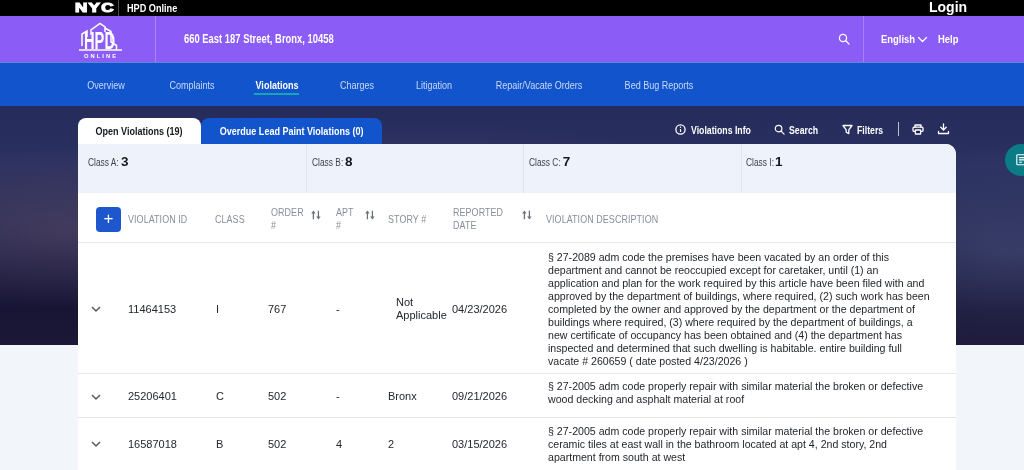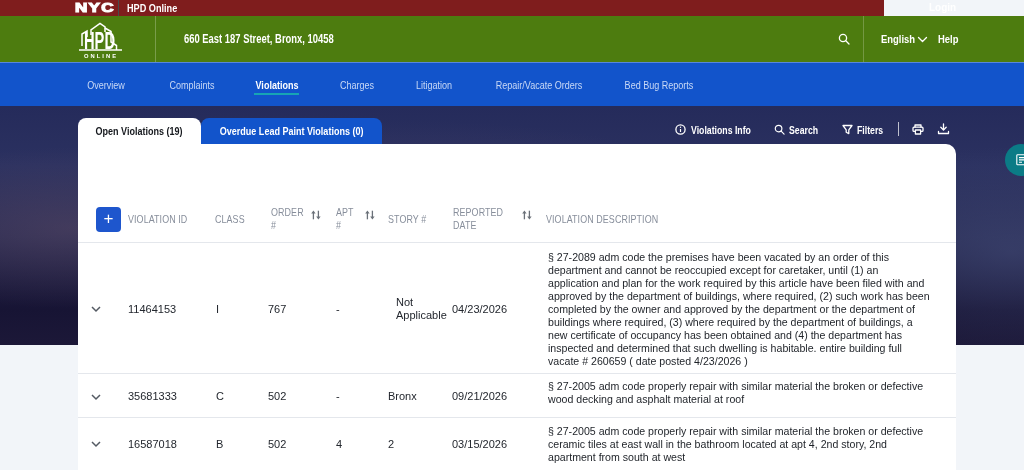--- a/index.html
+++ b/index.html
@@ -1,27 +1,27 @@
 <!DOCTYPE html>
 <html><head><meta charset="utf-8">
 <style>
   * { margin:0; padding:0; box-sizing:border-box; }
   html,body { width:1024px; height:470px; overflow:hidden; font-family:"Liberation Sans", sans-serif; }
   body { position:relative; background:#f2f5f9; }
   .abs { position:absolute; }
   .cx { display:inline-block; transform:scaleX(0.82); transform-origin:0 50%; white-space:nowrap; }
   .cxc { display:inline-block; transform:scaleX(0.82); transform-origin:50% 50%; white-space:nowrap; }
   
-  #topbar { position:absolute; left:0; top:0; width:884px; height:16px; background:#7f1d1d; }
+  #topbar { position:absolute; left:0; top:0; width:1024px; height:16px; background:#000000; }
   #nyclogo { position:absolute; left:75px; top:0px; color:#fff; font-weight:bold; font-size:12px; line-height:16px; letter-spacing:0.9px; transform:scaleX(1.42); transform-origin:0 50%; -webkit-text-stroke:1.1px #fff; }
   #topsep { position:absolute; left:118px; top:0; width:1px; height:16px; background:#4a4a4a; }
   #hpdonline { position:absolute; left:127px; top:0; color:#fff; font-weight:bold; font-size:10.5px; line-height:16px; }
-  #login { position:absolute; left:929px; top:0; color:#fff; font-weight:bold; font-size:10px; line-height:15px; }
-  
-  #bluehead { position:absolute; left:0; top:16px; width:1024px; height:46px; background:#4d7c0f; }
+  #login { position:absolute; left:929px; top:0; color:#fff; font-weight:bold; font-size:14px; line-height:15px; }
+  
+  #bluehead { position:absolute; left:0; top:16px; width:1024px; height:46px; background:#8b5cf6; }
   #hsep1 { position:absolute; left:155px; top:0px; width:1px; height:46px; background:rgba(255,255,255,0.25); }
   #hsep2 { position:absolute; left:863px; top:0px; width:1px; height:46px; background:rgba(255,255,255,0.22); }
   #addr { position:absolute; left:184px; top:16px; color:#fff; font-size:12.4px; font-weight:bold; line-height:14px; transform:scaleX(0.76); transform-origin:0 50%; white-space:nowrap; }
   .wicon { stroke:#fff; fill:none; stroke-width:1.3; stroke-linecap:round; stroke-linejoin:round; }
   #english { position:absolute; left:881px; top:16.5px; color:#fff; font-size:11.5px; font-weight:bold; line-height:13px; }
   #help { position:absolute; left:938px; top:16.5px; color:#fff; font-size:11.5px; font-weight:bold; line-height:13px; }
   
   #nav { position:absolute; left:0; top:62px; width:1024px; height:44px; background:#1254cb; border-top:1px solid rgba(255,255,255,0.3); }
   .navitem { position:absolute; top:0; height:44px; line-height:44px; color:#c9d9f6; font-size:10.5px; text-align:center; transform:translateX(-50%) scaleX(0.86); white-space:nowrap; }
   .navitem.active { color:#fff; font-weight:bold; }
@@ -134,20 +134,29 @@
   </svg>
   <svg class="abs" style="left:937px;top:123px" width="13" height="12" viewBox="0 0 13 12">
     <g class="wicon" stroke-width="1.2">
       <path d="M6.5 1 V6.5"></path>
       <path d="M3.8 4.2 L6.5 7 L9.2 4.2"></path>
       <path d="M1.5 8.5 V10.5 H11.5 V8.5"></path>
     </g>
   </svg>
 
   <div id="card">
+    <div id="classrow">
+      <div class="cdiv" style="left:227.5px"></div>
+      <div class="cdiv" style="left:445px"></div>
+      <div class="cdiv" style="left:662.5px"></div>
+      <div class="clab" style="left:10px"><span class="cx" style="transform:scaleX(0.8)">Class A:</span><b>3</b></div>
+      <div class="clab" style="left:233.5px"><span class="cx" style="transform:scaleX(0.8)">Class B:</span><b>8</b></div>
+      <div class="clab" style="left:450.5px"><span class="cx" style="transform:scaleX(0.8)">Class C:</span><b>7</b></div>
+      <div class="clab" style="left:667.5px"><span class="cx" style="transform:scaleX(0.8)">Class I:</span><b>1</b></div>
+    </div>
     <div id="thead">
       <div id="plusbtn">+</div>
       <div class="th" style="left:50px;top:20px">VIOLATION ID</div>
       <div class="th" style="left:136.5px;top:20px">CLASS</div>
       <div class="th" style="left:193px;top:13px">ORDER<br>#</div>
       <svg class="sorti" style="left:233px" width="10" height="10" viewBox="0 0 10 10">
         <g stroke="#6a7078" fill="#6a7078" stroke-width="1.3">
           <path d="M2.4 2.5 V9.3" fill="none"></path>
           <path d="M0.2 3.4 L2.4 0.4 L4.6 3.4 Z" stroke="none"></path>
           <path d="M7.4 0.7 V7.5" fill="none"></path>
@@ -184,21 +193,21 @@
       <div class="td" style="left:190px;top:59.5px">767</div>
       <div class="td" style="left:258px;top:59.5px">-</div>
       <div class="td" style="left:318px;top:53px">Not<br>Applicable</div>
       <div class="td" style="left:374px;top:59.5px">04/23/2026</div>
       <div class="desc" style="top:7.5px">§ 27-2089 adm code the premises have been vacated by an order of this<br>department and cannot be reoccupied except for caretaker, until (1) an<br>application and plan for the work required by this article have been filed with and<br>approved by the department of buildings, where required, (2) such work has been<br>completed by the owner and approved by the department or the department of<br>buildings where required, (3) where required by the department of buildings, a<br>new certificate of occupancy has been obtained and (4) the department has<br>inspected and determined that such dwelling is habitable. entire building full<br>vacate # 260659 ( date posted 4/23/2026 )</div>
     </div>
     <div class="row" style="top:230px;height:44px">
       <svg class="chev" style="top:19px" width="12" height="8" viewBox="0 0 12 8">
         <path d="M2 2 L6 6 L10 2" fill="none" stroke="#545a63" stroke-width="1.5"></path>
       </svg>
-      <div class="td" style="left:50px;top:16px">35681333</div>
+      <div class="td" style="left:50px;top:16px">25206401</div>
       <div class="td" style="left:138px;top:16px">C</div>
       <div class="td" style="left:190px;top:16px">502</div>
       <div class="td" style="left:258px;top:16px">-</div>
       <div class="td" style="left:310px;top:16px">Bronx</div>
       <div class="td" style="left:374px;top:16px">09/21/2026</div>
       <div class="desc" style="top:6px">§ 27-2005 adm code properly repair with similar material the broken or defective<br>wood decking and asphalt material at roof</div>
     </div>
     <div class="row" style="top:274px;height:60px;border-bottom:none">
       <svg class="chev" style="top:22px" width="12" height="8" viewBox="0 0 12 8">
         <path d="M2 2 L6 6 L10 2" fill="none" stroke="#545a63" stroke-width="1.5"></path>

